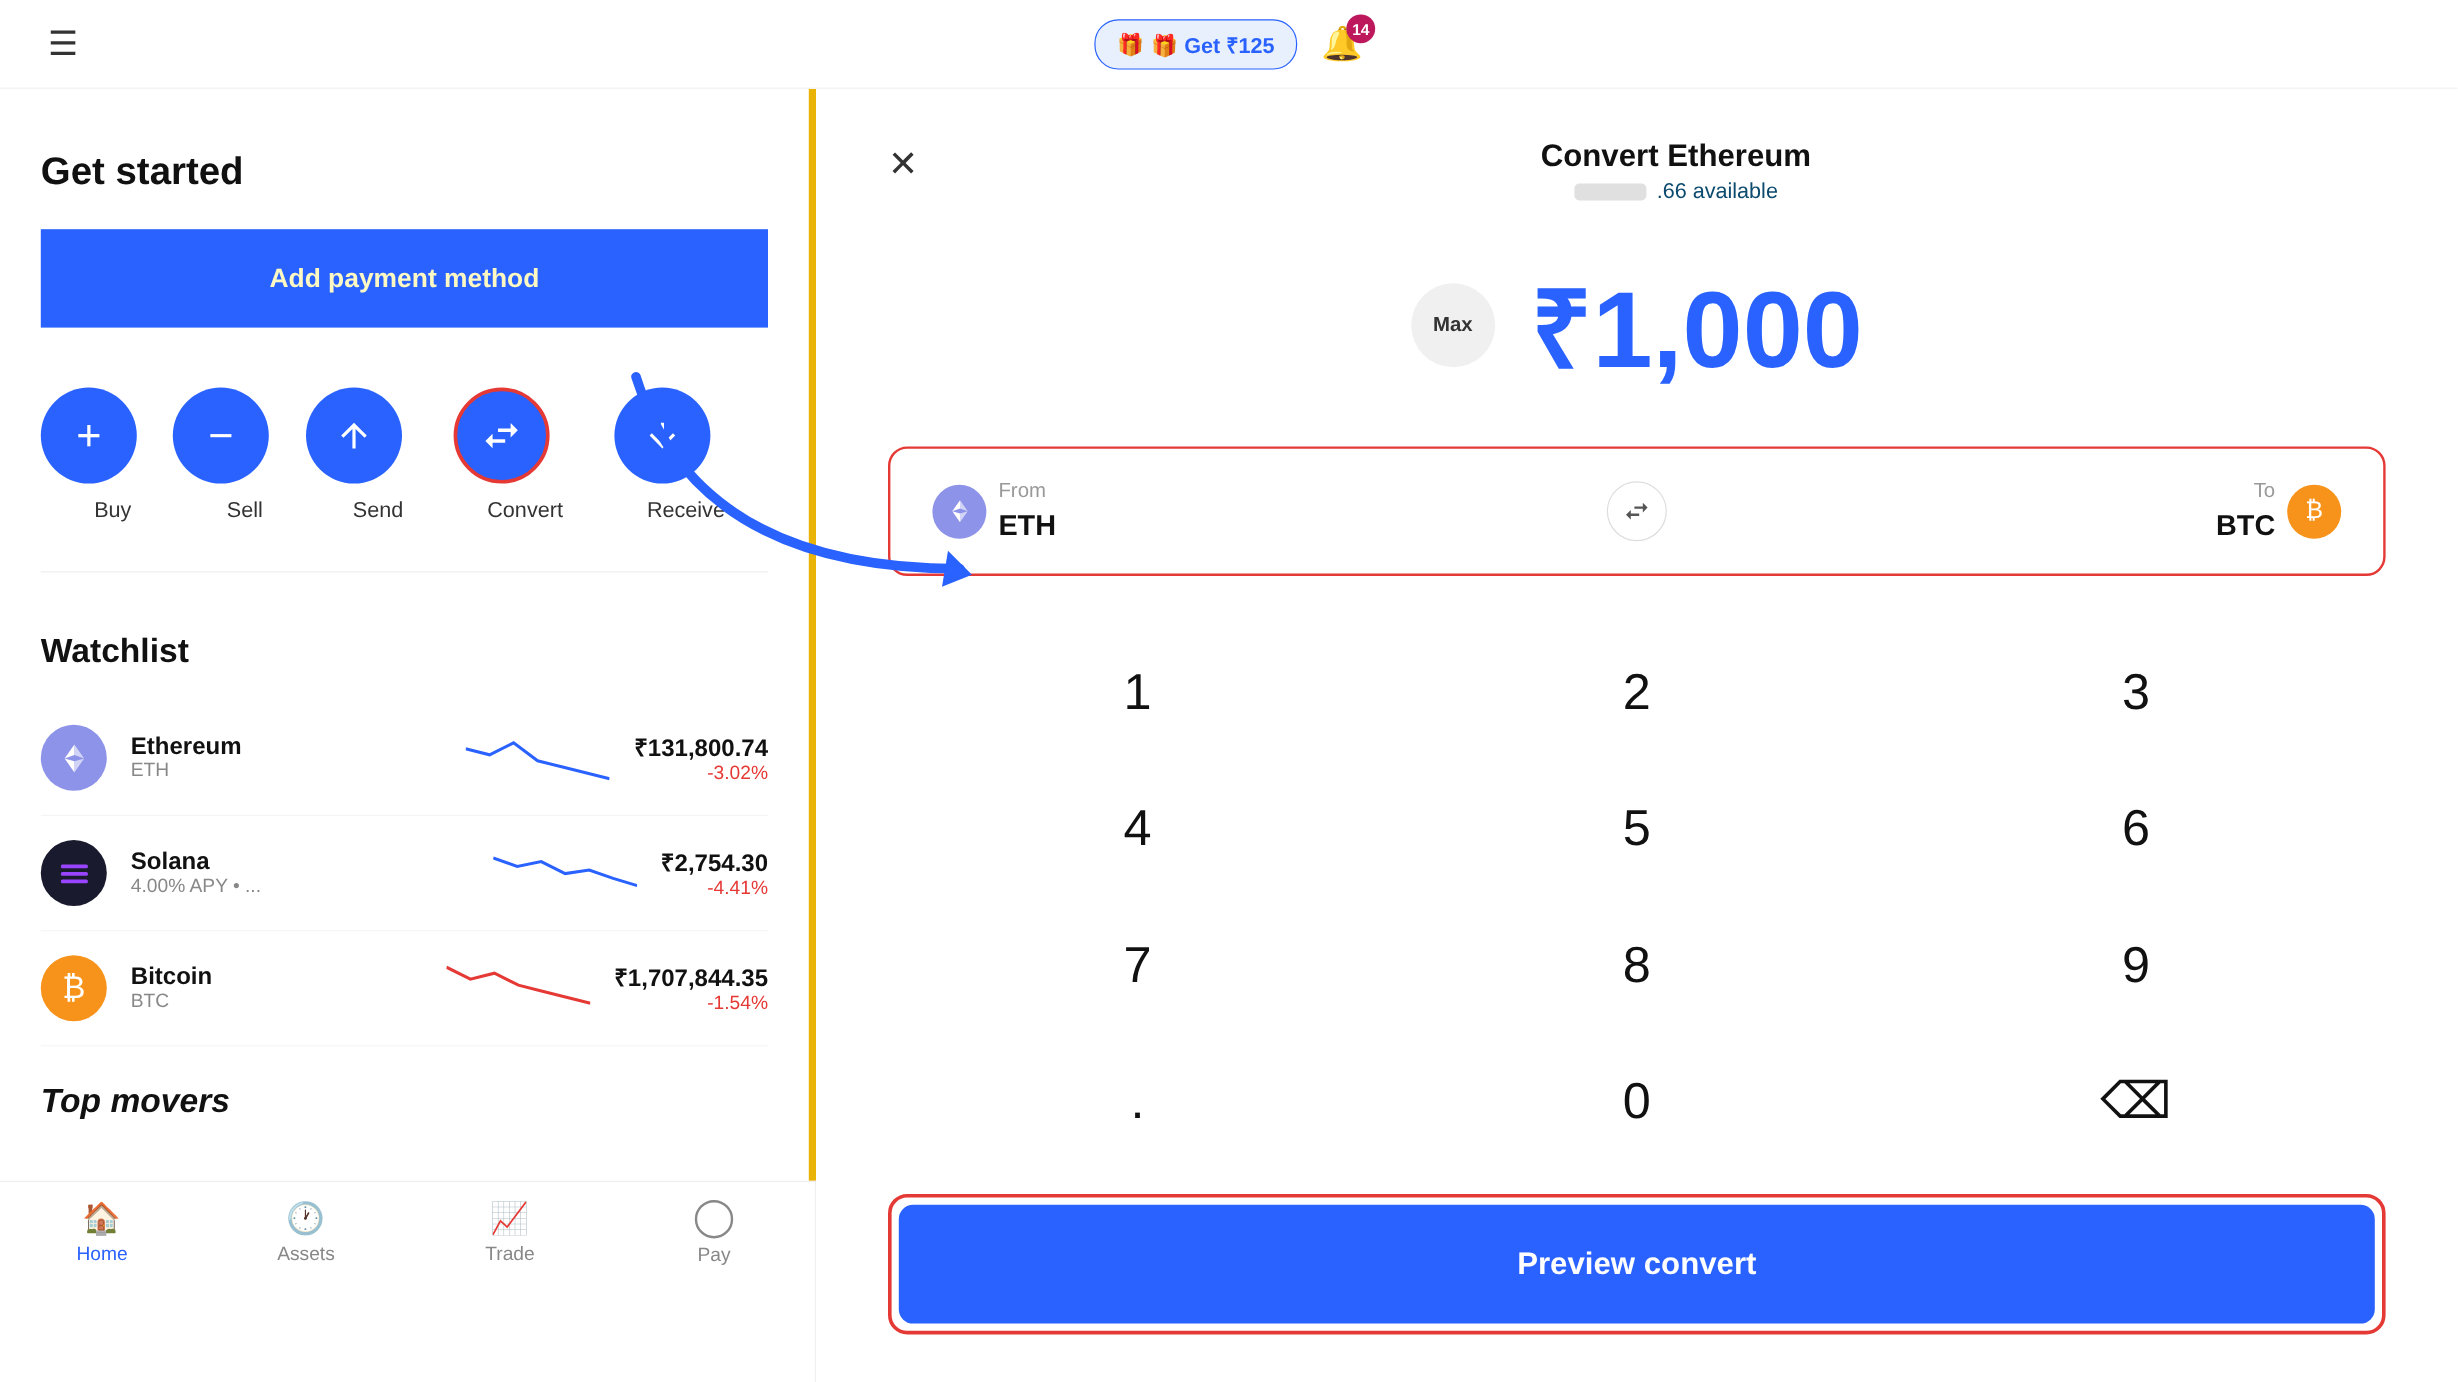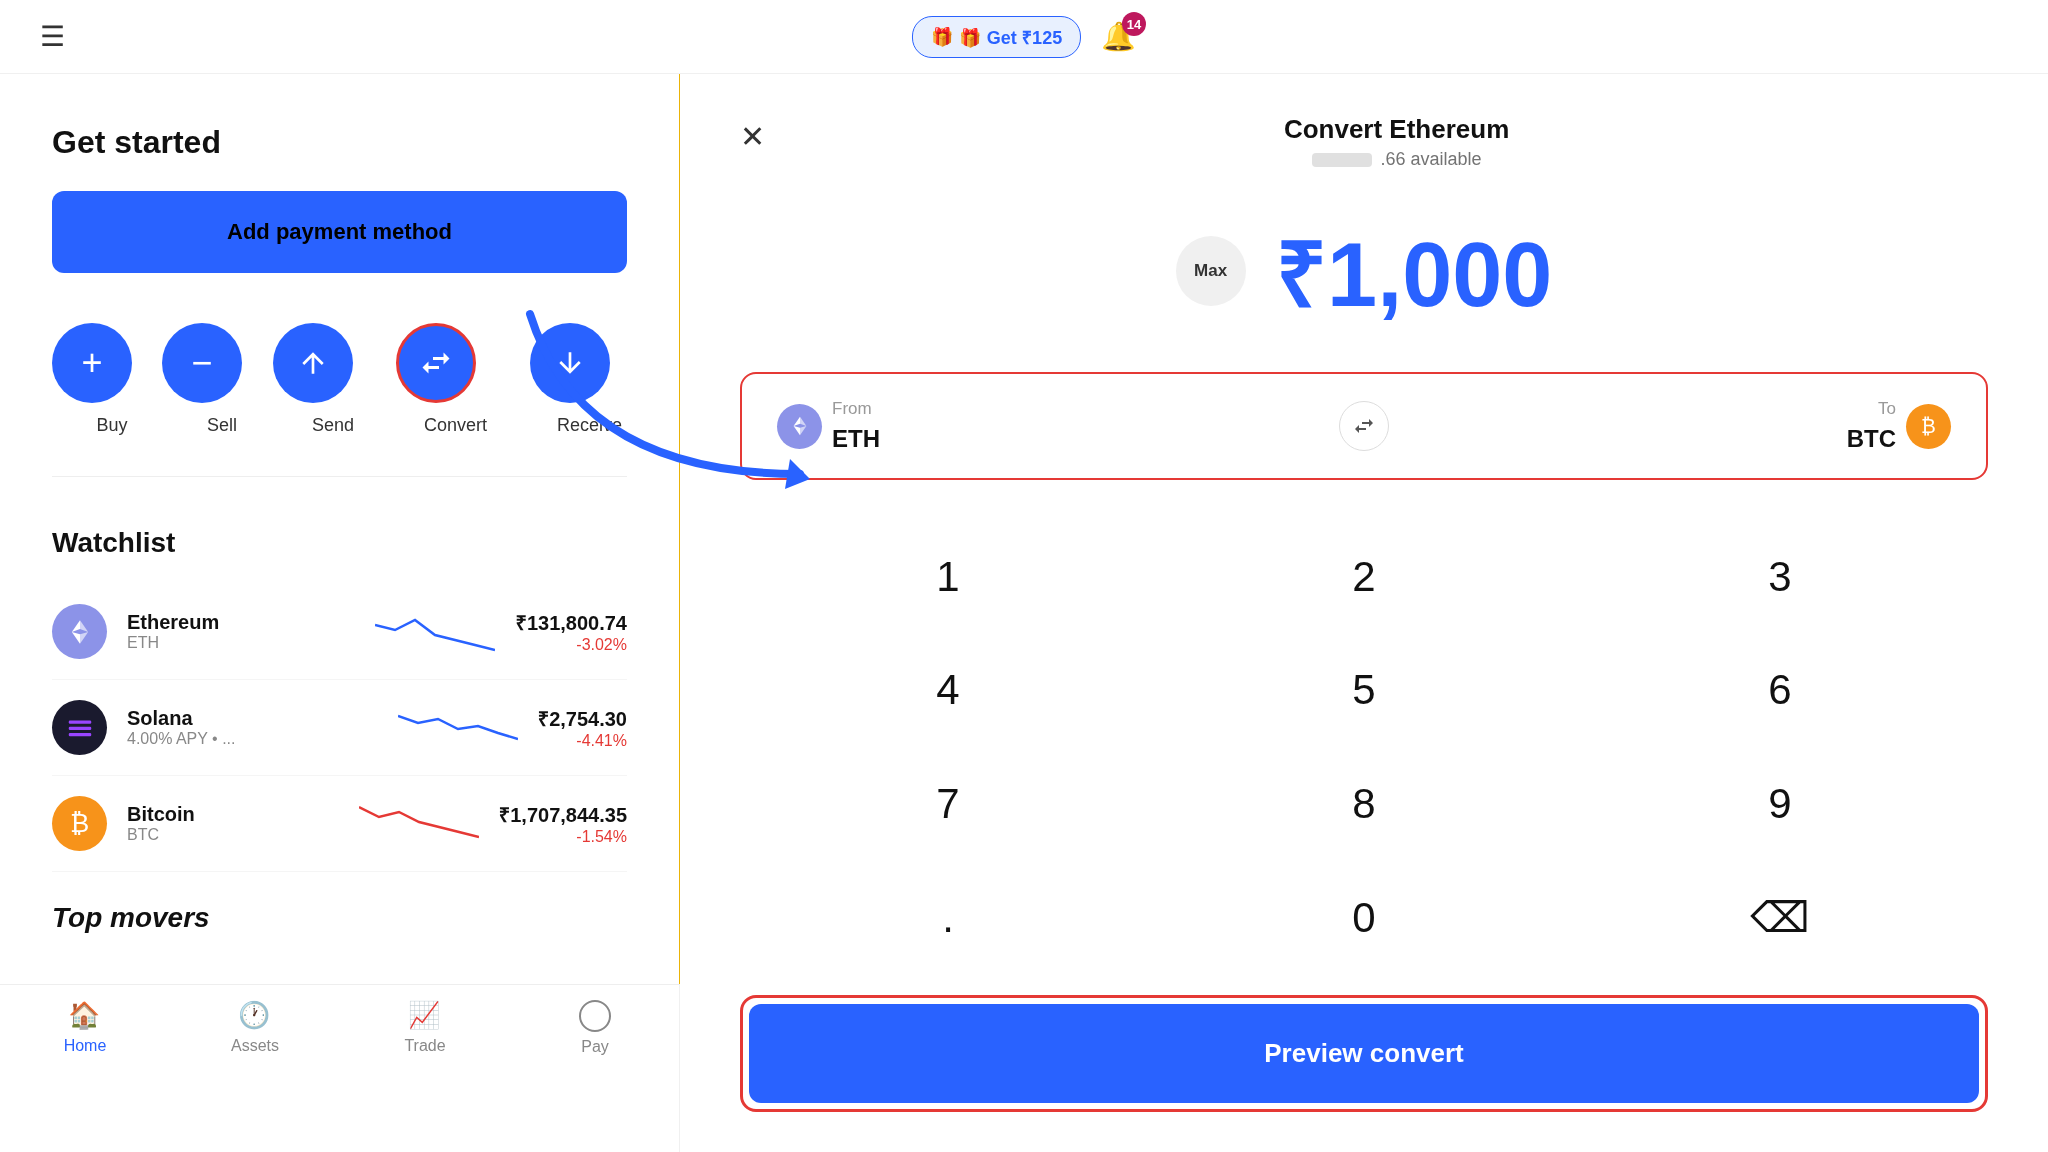--- a/index.html
+++ b/index.html
@@ -74,37 +74,37 @@
     
     .main {
       display: flex;
       flex: 1;
       overflow: hidden;
     }
 
     
     .left-panel {
       width: 680px;
-      padding: 50px 52px;
-      border-right: 1px solid #eab308;
+      padding: 50px 34px;
+      border-right: 6px solid #eab308;
       overflow-y: auto;
     }
 
     .section-title {
       font-size: 32px;
       font-weight: 700;
       color: #111;
       margin-bottom: 30px;
     }
 
     .add-payment-btn {
       background: #2962ff;
-      color: #000000;
+      color: #fef9c3;
       border: none;
-      border-radius: 12px;
+      border-radius: 0;
       padding: 28px 0;
       width: 100%;
       font-size: 22px;
       font-weight: 600;
       cursor: pointer;
       margin-bottom: 50px;
     }
 
     
     .action-buttons {
@@ -214,21 +214,21 @@
       flex: 1;
       text-align: center;
     }
     .convert-title {
       font-size: 26px;
       font-weight: 700;
       color: #111;
     }
     .convert-subtitle {
       font-size: 18px;
-      color: #737373;
+      color: #0c4a6e;
       margin-top: 4px;
     }
 
     
     .amount-row {
       display: flex;
       align-items: center;
       justify-content: center;
       gap: 30px;
       margin-bottom: 40px;

